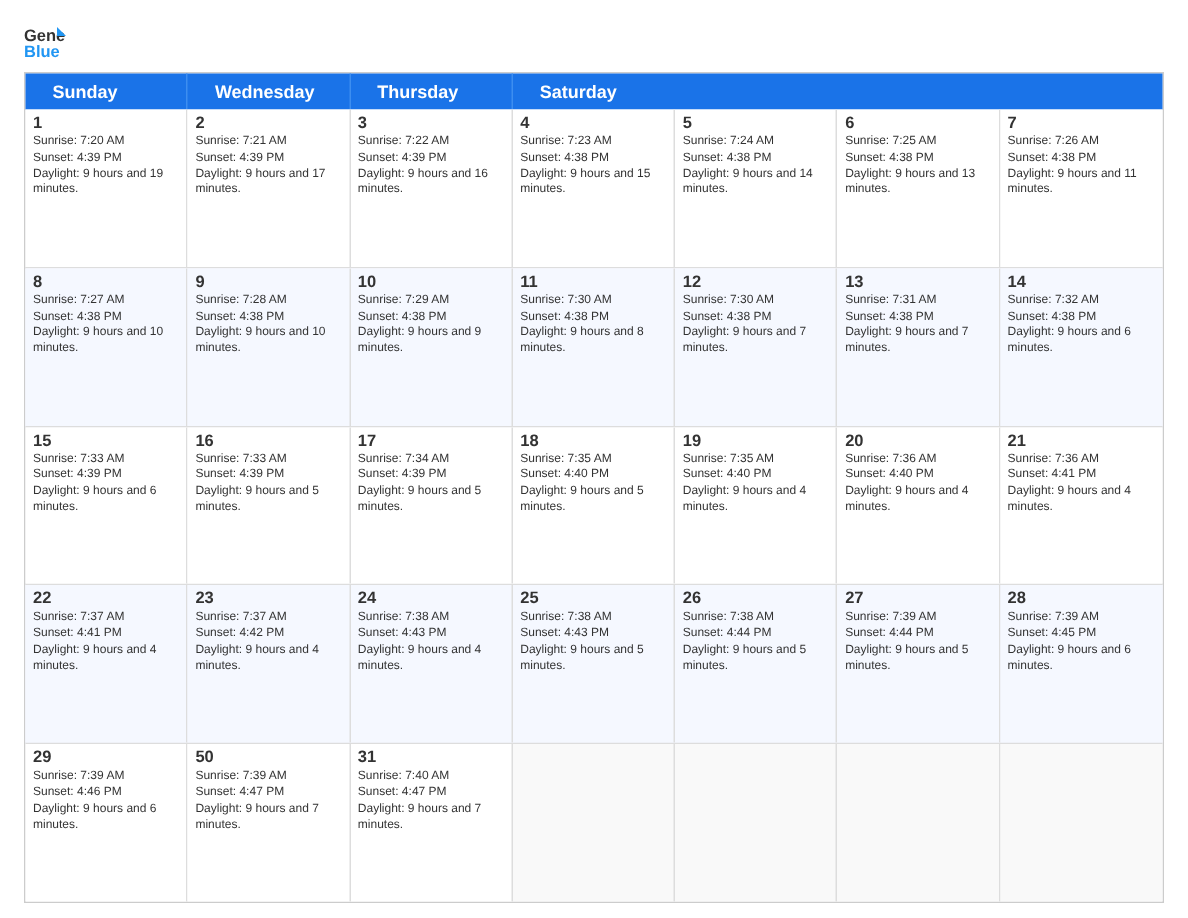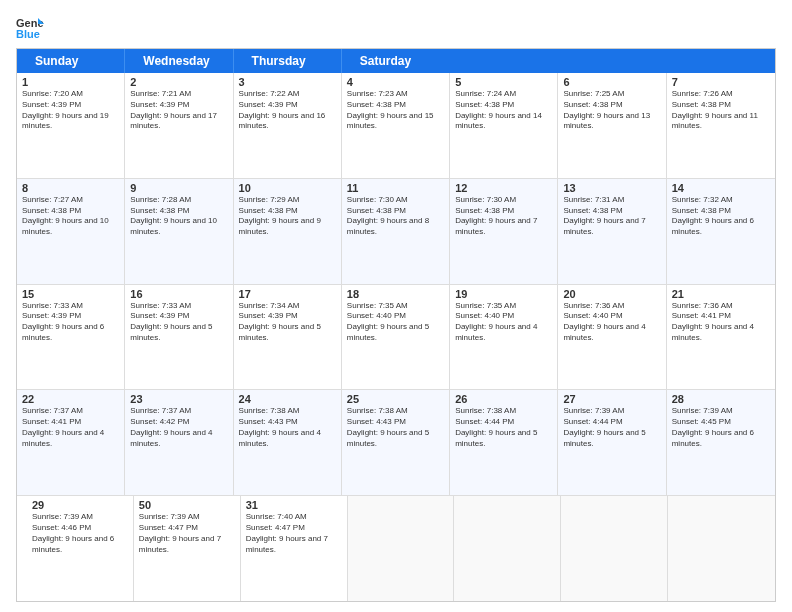--- a/index.html
+++ b/index.html
@@ -68,21 +68,21 @@
       flex: 1;
       display: flex;
       flex-direction: column;
     }
     .cal-row {
       display: grid;
       grid-template-columns: repeat(7, 1fr);
       flex: 1;
       border-bottom: 1px solid #ddd;
     }
-    .cal-row:last-child { border-bottom: none; margin-left: 10px; }
+    .cal-row:last-child { border-bottom: none; }
     .cal-cell {
       border-right: 1px solid #ddd;
       padding: 3px 5px;
       font-size: 8.5px;
       color: #333;
       background: #fff;
       vertical-align: top;
       min-height: 0;
     }
     .cal-cell:last-child { border-right: none; }

